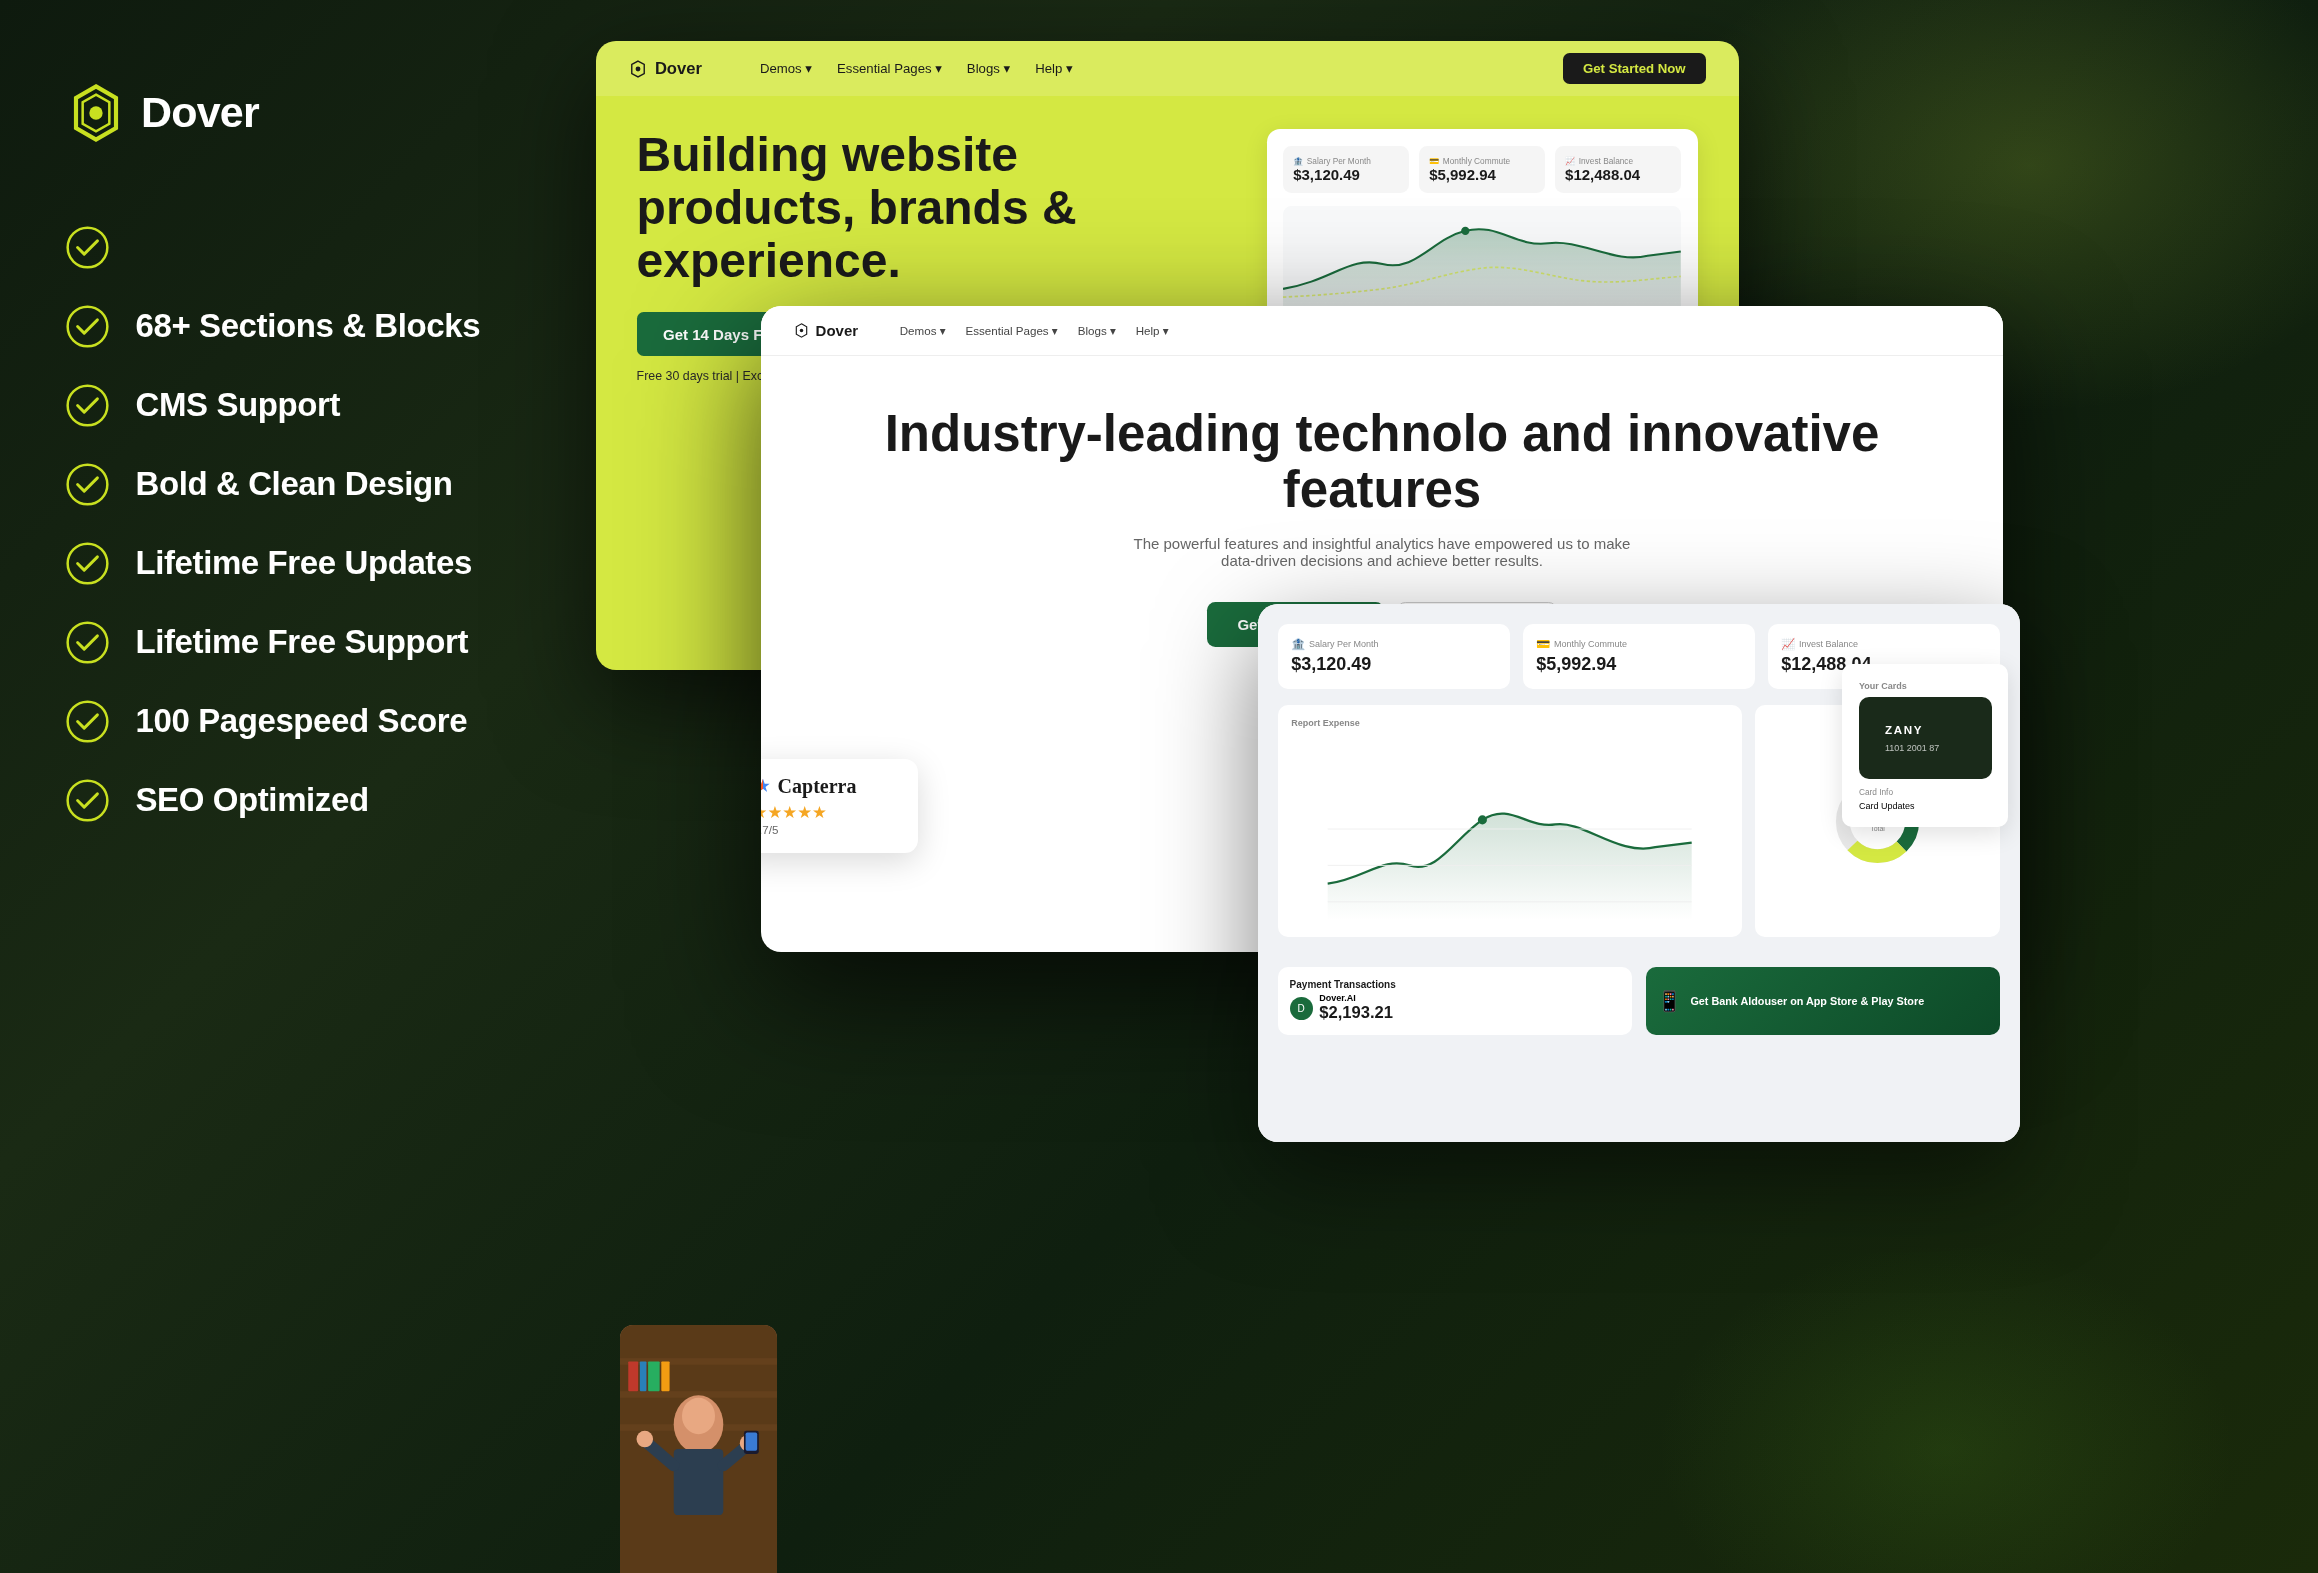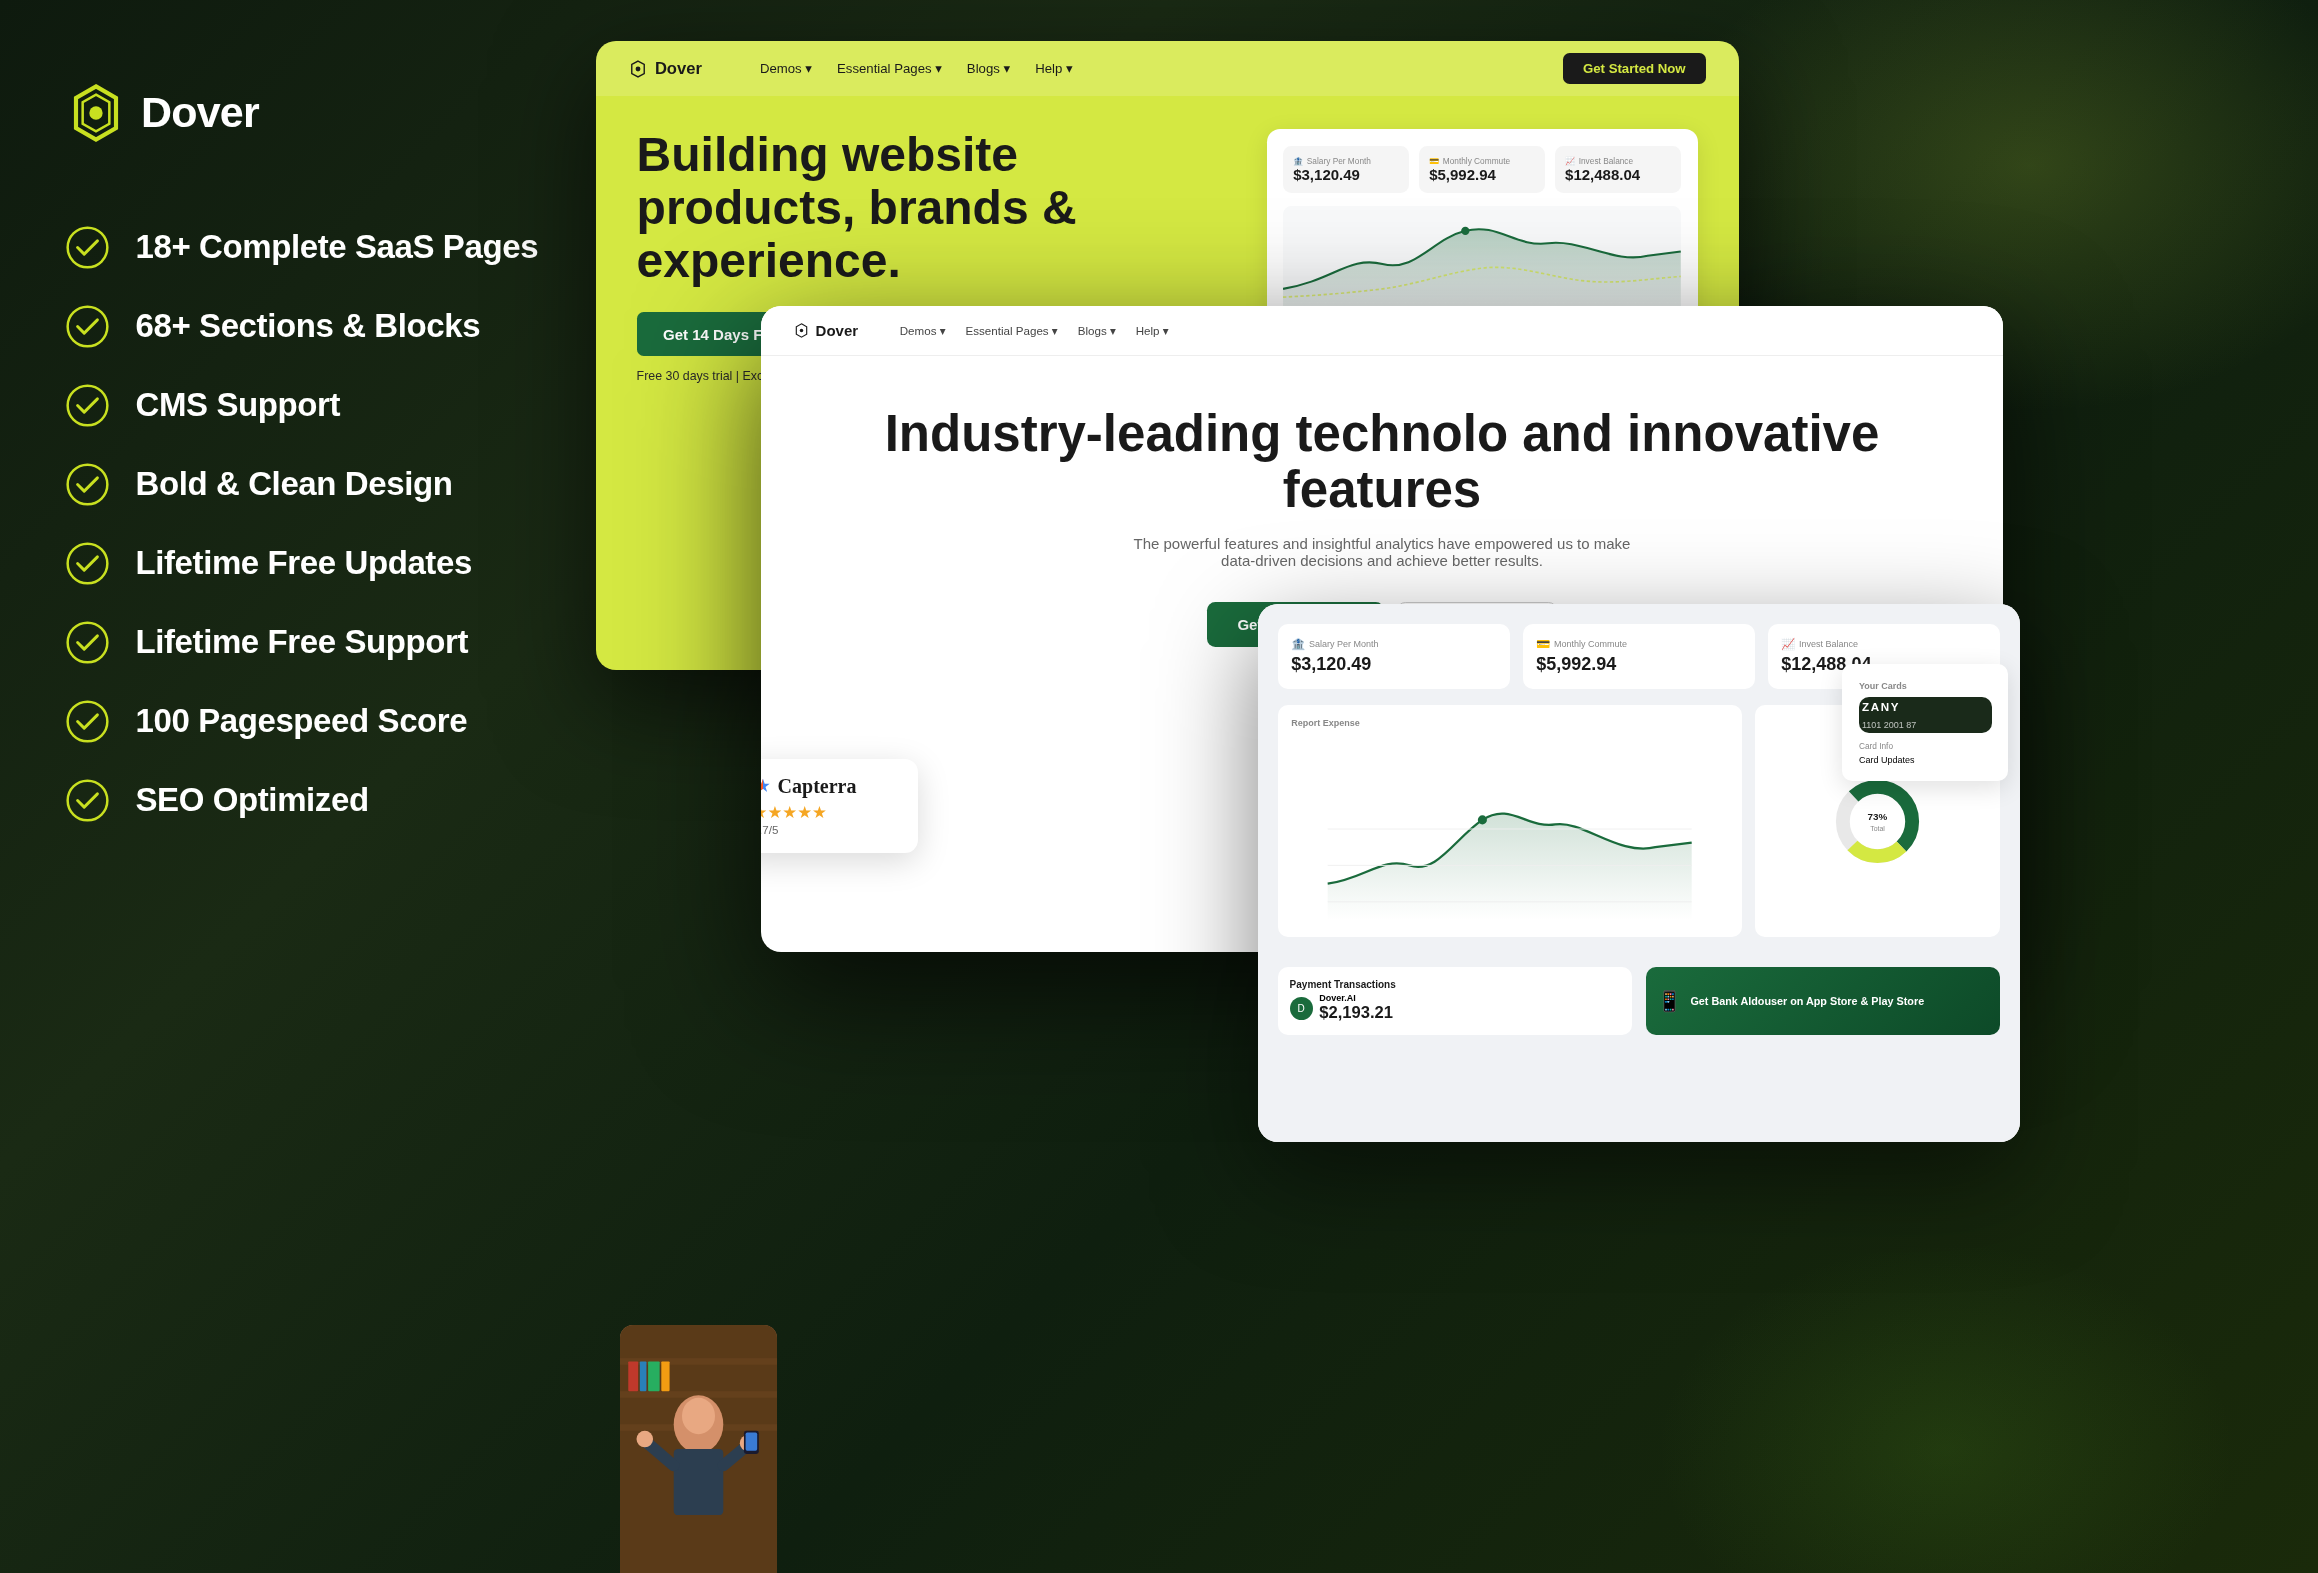--- a/index.html
+++ b/index.html
@@ -508,21 +508,20 @@
       </svg>
       <span class="logo-text">Dover</span>
     </div>
 
     <div class="features-list">
       <div class="feature-item">
         <svg class="check-icon" viewBox="0 0 52 52">
           <circle cx="26" cy="26" r="24" fill="none" stroke="#c8e020" stroke-width="3"></circle>
           <polyline points="14,26 22,34 38,18" fill="none" stroke="#c8e020" stroke-width="3.5" stroke-linecap="round" stroke-linejoin="round"></polyline>
         </svg>
-        <span class="feature-text">18+ Complete SaaS Pages</span>
       </div>
       <div class="feature-item">
         <svg class="check-icon" viewBox="0 0 52 52">
           <circle cx="26" cy="26" r="24" fill="none" stroke="#c8e020" stroke-width="3"></circle>
           <polyline points="14,26 22,34 38,18" fill="none" stroke="#c8e020" stroke-width="3.5" stroke-linecap="round" stroke-linejoin="round"></polyline>
         </svg>
         <span class="feature-text">68+ Sections &amp; Blocks</span>
       </div>
       <div class="feature-item">
         <svg class="check-icon" viewBox="0 0 52 52">
@@ -729,21 +728,21 @@
               <circle cx="50" cy="50" r="35" fill="none" stroke="#e8e8e8" stroke-width="14"></circle>
               <circle cx="50" cy="50" r="35" fill="none" stroke="#1a6b3c" stroke-width="14" stroke-dasharray="110 110" stroke-dashoffset="27" transform="rotate(-90 50 50)"></circle>
               <circle cx="50" cy="50" r="35" fill="none" stroke="#d4e842" stroke-width="14" stroke-dasharray="55 165" stroke-dashoffset="-83" transform="rotate(-90 50 50)"></circle>
               <text x="50" y="48" text-anchor="middle" font-size="10" font-weight="700" fill="#1a1a1a">73%</text>
               <text x="50" y="60" text-anchor="middle" font-size="7" fill="#888">Total</text>
             </svg>
           </div>
 
           <div class="s3-sidebar-card" style="position:absolute;right:-8.3px;top:-41px;width:166px;">
             <div style="font-size:9px;color:#888;font-weight:600;margin-bottom:6.6px;">Your Cards</div>
-            <div style="background:#1a2a1a;border-radius:10px;padding:3px;color:#fff;">
+            <div style="background:#1a2a1a;border-radius:10px;padding:26px;color:#fff;">
               <div style="font-size:11.6px;font-weight:700;letter-spacing:1.7px;">ZANY</div>
               <div style="font-size:9px;margin-top:6.6px;opacity:0.7;">1101  2001  87</div>
             </div>
             <div style="margin-top:8.3px;font-size:8.3px;color:#888;">Card Info</div>
             <div style="display:flex;justify-content:space-between;font-size:9px;margin-top:3.3px;">
               <span>Card Updates</span>
             </div>
           </div>
         </div>
 

